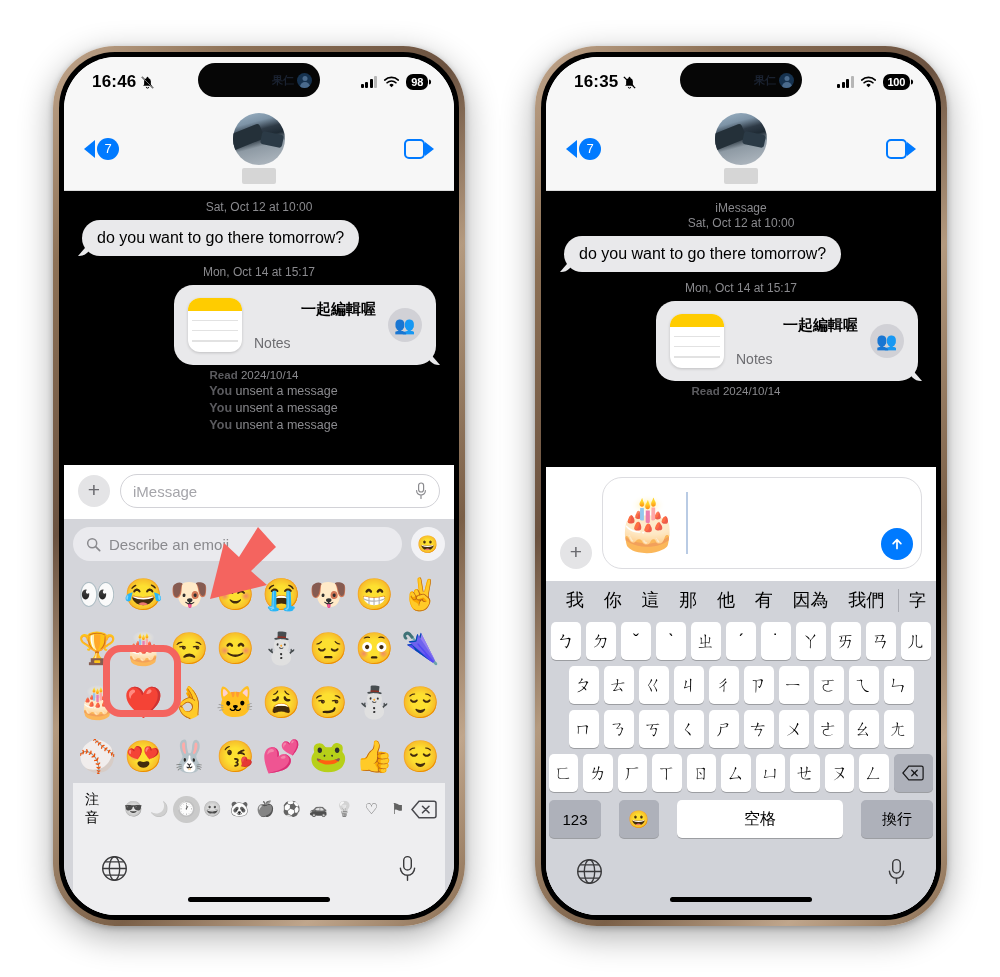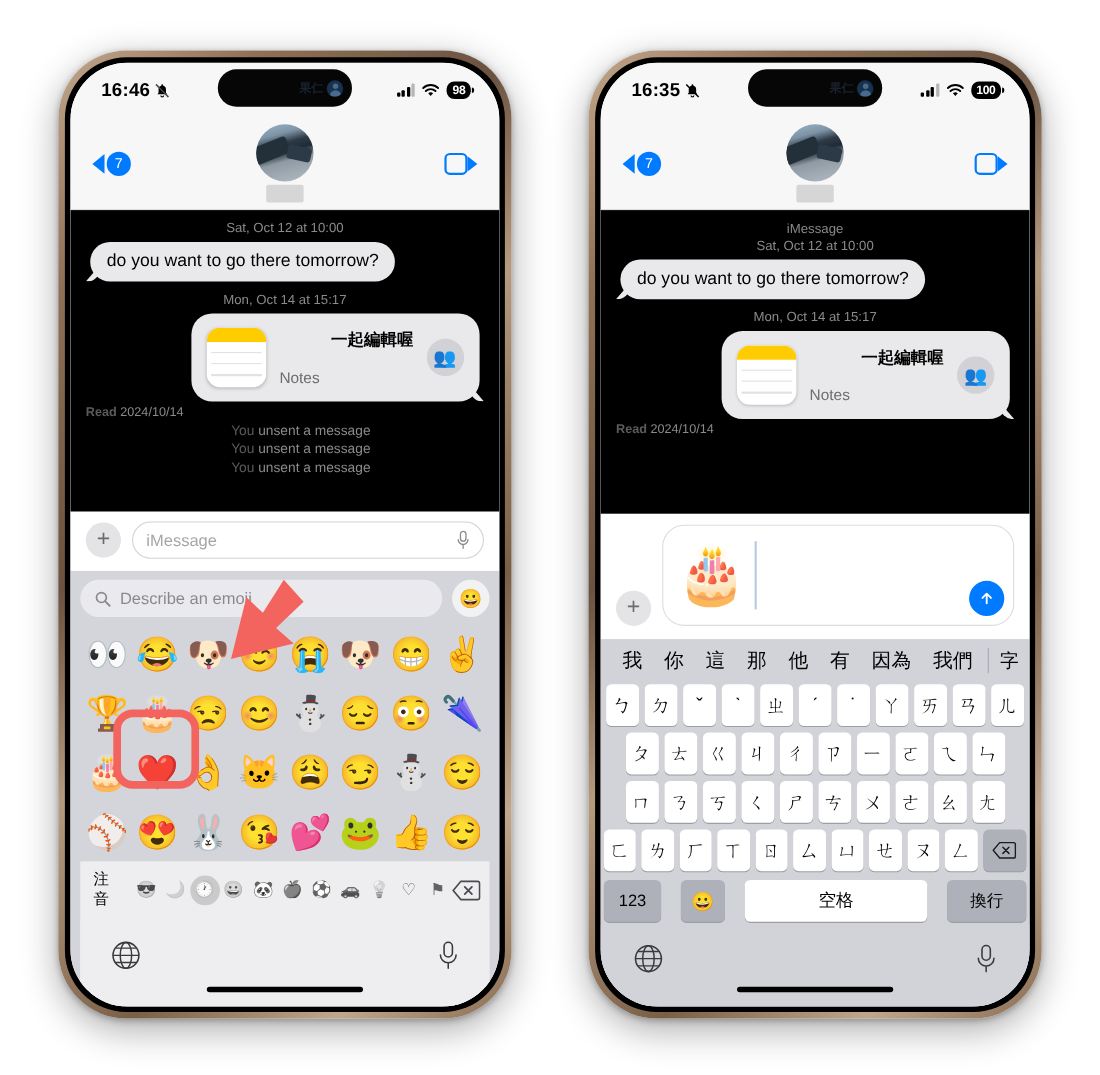--- a/index.html
+++ b/index.html
@@ -176,24 +176,24 @@
   .note-icon .cap { height: 13px; background:#ffcc00; }
   .note-icon .ln { height: 1.2px; background:#e2e2e2; margin: 9px 4px 0; }
   .note-txt { flex:1 1 auto; }
   .note-title { font-size:15px; font-weight:bold; color:#000;margin-left:47px; }
   .note-sub { font-size:14px; color:#6c6c70; margin-top:16px; }
   .note-people {
     width: 34px; height: 34px; border-radius:50%; background:#d1d1d6;
     display:flex; align-items:center; justify-content:center; flex:0 0 auto;
     font-size:17px;
   }
-  .read { text-align:left; font-size:11.5px; color:#8a8a8e; margin-top:4px; padding-right:6px; }
+  .read { text-align:center; font-size:11.5px; color:#8a8a8e; margin-top:4px; padding-right:6px; }
   .read b { color:#5b5b5f; font-weight:bold; }
   .unsent { text-align:center; font-size:12.5px; color:#8a8a8e; margin: 3px 0; }
-  .unsent b { color:#5b5b5f; font-weight:normal;margin-left:29px; }
+  .unsent b { color:#5b5b5f; font-weight:bold;margin-left:29px; }
 
   
   .compose {
     flex:0 0 auto; background:#fff; padding: 9px 14px 11px;
     display:flex; align-items:center; gap:10px;
   }
   .plus-btn {
     width:32px;height:32px;border-radius:50%;background:#e4e4e6;
     display:flex;align-items:center;justify-content:center;
     font-size:21px;color:#6b6b70;flex:0 0 auto; line-height:1; padding-bottom:3px;

